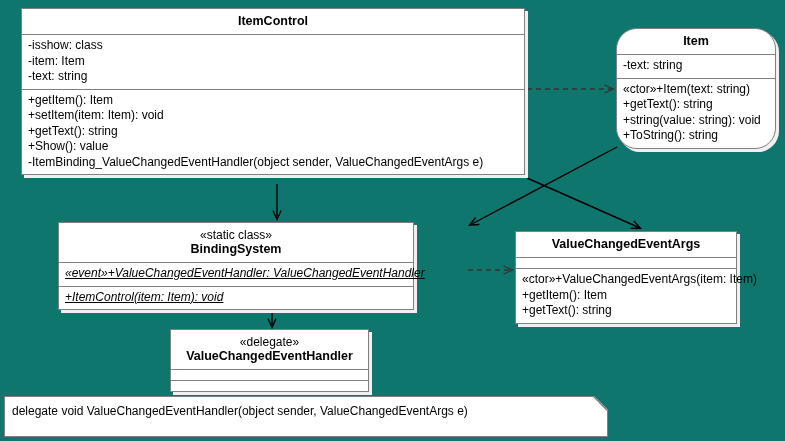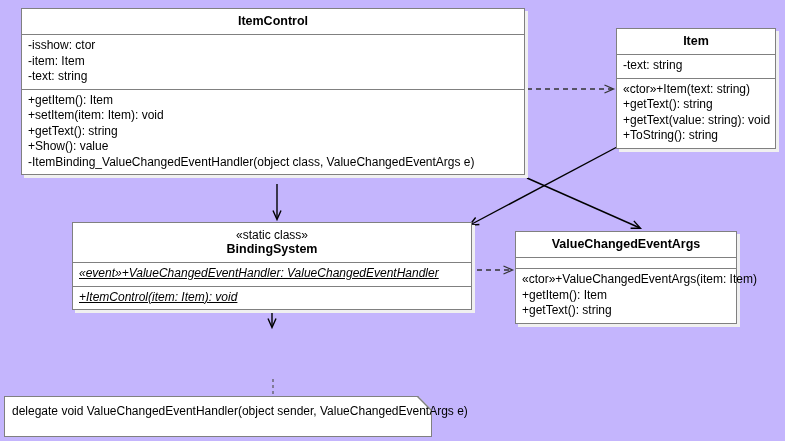--- a/index.html
+++ b/index.html
@@ -4,21 +4,21 @@
 <style>
   html, body {
     margin: 0;
     padding: 0;
     background: #ffffff;
   }
   #canvas {
     position: relative;
     width: 785px;
     height: 441px;
-    background: #c4b5fd;
+    background: #0f766e;
     font-family: "Liberation Sans", sans-serif;
     overflow: hidden;
   }
   svg.edges {
     position: absolute;
     left: 0;
     top: 0;
     width: 785px;
     height: 441px;
     pointer-events: none;
@@ -66,31 +66,31 @@
     text-decoration: underline;
     font-style: italic;
   }
   .empty-compartment {
     height: 11px;
     padding: 0;
   }
 
   
   #node-itemcontrol   { left: 21px;  top: 8px;   width: 504px; }
-  #node-item          { left: 616px; top: 28px;  width: 160px; }
-  #node-bindingsystem { left: 72px;  top: 222px; width: 400px; }
+  #node-item          { left: 616px; top: 28px;  width: 160px; border-radius: 21px; }
+  #node-bindingsystem { left: 58px;  top: 222px; width: 356px; }
   #node-vcargs        { left: 515px; top: 231px; width: 222px; }
   #node-delegate      { left: 170px; top: 329px; width: 199px; }
 
   
   .note {
     position: absolute;
     left: 4px;
     top: 396px;
-    width: 428px;
+    width: 604px;
     height: 41px;
     z-index: 2;
   }
   .note-body {
     position: absolute;
     left: 0; top: 0;
     width: 100%;
     height: 100%;
     background: #ffffff;
     border: 1.5px solid #808080;
@@ -142,42 +142,42 @@
     <line x1="468" y1="270" x2="512" y2="270" stroke="#333333" stroke-width="1.3" stroke-dasharray="5,4" marker-end="url(#open-arrow)"></line>
 
     <line x1="272" y1="302" x2="272" y2="327" stroke="#000000" stroke-width="1.4" marker-end="url(#open-arrow-solid)"></line>
 
     <line x1="273" y1="379" x2="273" y2="396" stroke="#555555" stroke-width="1.2" stroke-dasharray="3,3"></line>
   </svg>
 
   <div class="node" id="node-itemcontrol">
     <div class="compartment title">ItemControl</div>
     <div class="compartment">
-      <div class="member">-isshow: ctor</div>
+      <div class="member">-isshow: class</div>
       <div class="member">-item: Item</div>
       <div class="member">-text: string</div>
     </div>
     <div class="compartment">
       <div class="member">+getItem(): Item</div>
       <div class="member">+setItem(item: Item): void</div>
       <div class="member">+getText(): string</div>
       <div class="member">+Show(): value</div>
-      <div class="member">-ItemBinding_ValueChangedEventHandler(object class, ValueChangedEventArgs e)</div>
+      <div class="member">-ItemBinding_ValueChangedEventHandler(object sender, ValueChangedEventArgs e)</div>
     </div>
   </div>
 
   <div class="node" id="node-item">
     <div class="compartment title">Item</div>
     <div class="compartment">
       <div class="member">-text: string</div>
     </div>
     <div class="compartment">
       <div class="member">«ctor»+Item(text: string)</div>
       <div class="member">+getText(): string</div>
-      <div class="member">+getText(value: string): void</div>
+      <div class="member">+string(value: string): void</div>
       <div class="member">+ToString(): string</div>
     </div>
   </div>
 
   <div class="node" id="node-bindingsystem">
     <div class="compartment title">
       <span class="stereo">«static class»</span>
       <span>BindingSystem</span>
     </div>
     <div class="compartment">
@@ -191,20 +191,28 @@
   <div class="node" id="node-vcargs">
     <div class="compartment title">ValueChangedEventArgs</div>
     <div class="compartment empty-compartment"></div>
     <div class="compartment">
       <div class="member">«ctor»+ValueChangedEventArgs(item: Item)</div>
       <div class="member">+getItem(): Item</div>
       <div class="member">+getText(): string</div>
     </div>
   </div>
 
+  <div class="node" id="node-delegate">
+    <div class="compartment title">
+      <span class="stereo">«delegate»</span>
+      <span>ValueChangedEventHandler</span>
+    </div>
+    <div class="compartment empty-compartment"></div>
+    <div class="compartment empty-compartment"></div>
+  </div>
 
   <div class="note">
     <div class="note-body"></div>
     <svg class="note-fold" viewBox="0 0 15 15" xmlns="http://www.w3.org/2000/svg">
       <path d="M0.5,0.5 L14.5,14.5" stroke="#808080" stroke-width="1.5" fill="none"></path>
     </svg>
     <div class="note-text">delegate void ValueChangedEventHandler(object sender, ValueChangedEventArgs e)</div>
   </div>
 
 </div>

